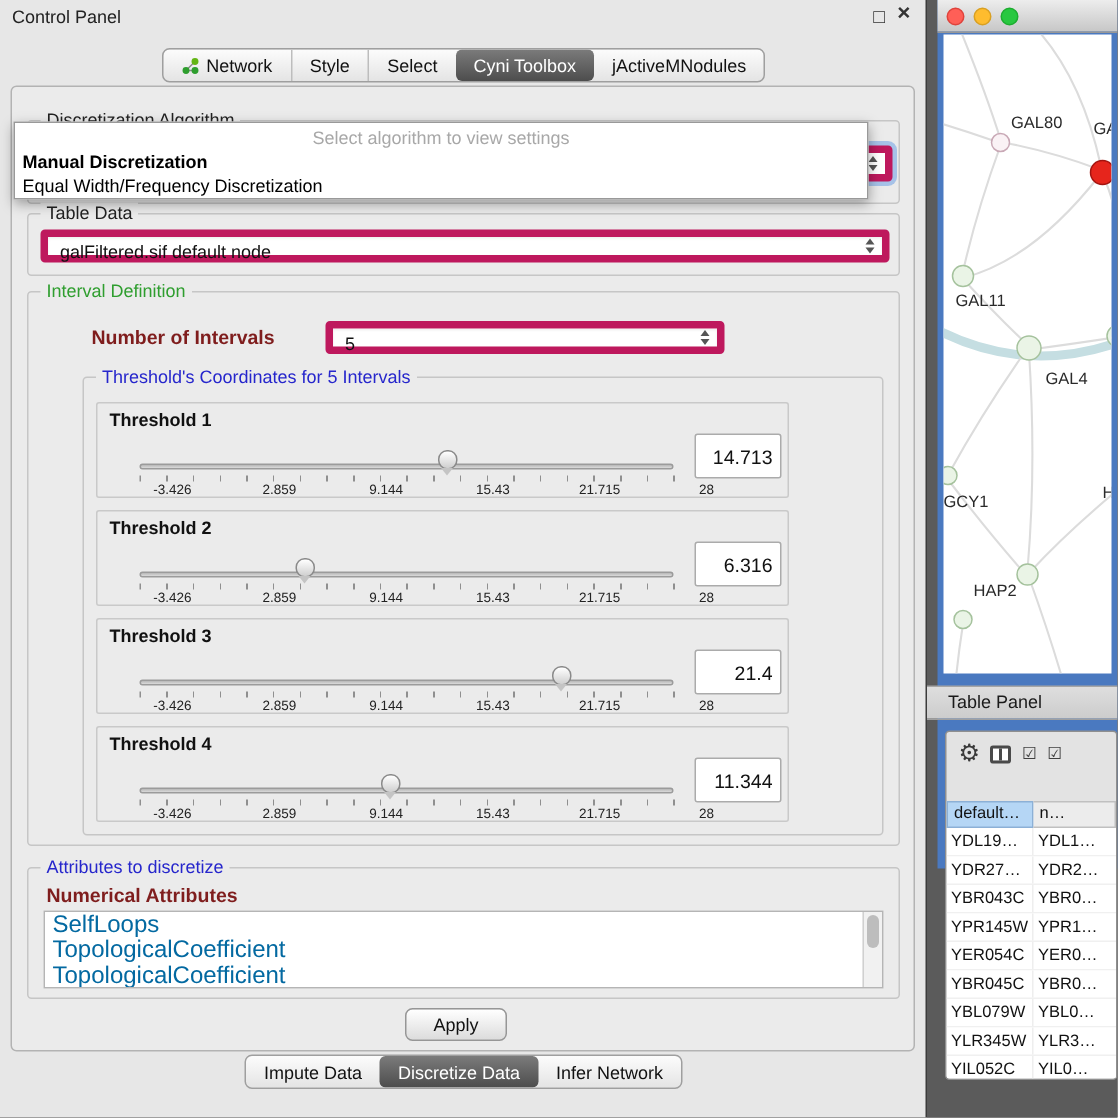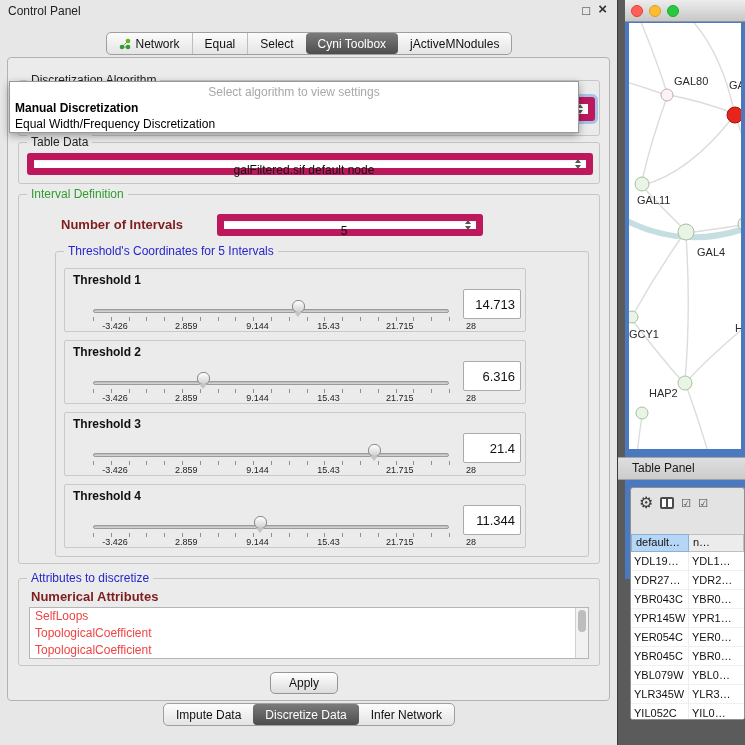--- a/index.html
+++ b/index.html
@@ -24,21 +24,21 @@
   .tab.selected { background:linear-gradient(#7b7b7b,#4d4d4d); color:#fff; border-left:none; border-radius:4px; }
   .tab.selected + .tab { border-left:none; }
 
   .main-panel { position:absolute; left:7px; top:57px; width:603px; height:644px; background:#ebebeb; border:1px solid #b3b3b3; border-radius:4px; }
 
   .group { position:absolute; border:1px solid #c6c6c6; border-radius:3px; }
   .group-label { position:absolute; top:-8px; left:8px; background:#ebebeb; padding:0 4px; font-size:12px; color:#222; white-space:nowrap; }
   .group-label.green { color:#2f9e2f; }
   .group-label.blue { color:#2626cc; }
 
-  .combo { position:absolute; background:#fff; border:7px solid #be185d; border-radius:3px; box-shadow:inset 0 1px 2px rgba(0,0,0,0.08);text-align:center; }
+  .combo { position:absolute; background:#fff; border:5px solid #be185d; border-radius:3px; box-shadow:inset 0 1px 2px rgba(0,0,0,0.08); }
   .combo-text { display:block; padding:0 20px 0 8px; font-size:12px; line-height:20px; color:#111; white-space:nowrap; overflow:hidden; }
   .stepper { position:absolute; right:5px; top:50%; transform:translateY(-50%); display:flex; flex-direction:column; gap:2px; }
   .stepper i { display:block; width:0; height:0; border-left:3.5px solid transparent; border-right:3.5px solid transparent; }
   .stepper .up { border-bottom:4px solid #555; }
   .stepper .down { border-top:4px solid #555; }
 
   .algo-group { left:10px; top:22px; width:582px; height:56px; }
   .algo-combo { left:14px; top:16px; width:562px; height:24px; box-shadow:0 0 0 3px rgba(110,160,230,0.55); }
 
   .dropdown-overlay { position:absolute; left:1px; top:23px; width:570px; height:52px; background:#fff; border:1px solid #999; box-shadow:0 3px 8px rgba(0,0,0,0.35); z-index:20; }
@@ -62,21 +62,21 @@
   .thumb { position:absolute; top:31px; width:13px; height:13px; background:linear-gradient(#ffffff,#cfcfcf); border:1px solid #8a8a8a; border-radius:6px; }
   .thumb:after { content:""; position:absolute; left:1.5px; top:11px; border-left:4px solid transparent; border-right:4px solid transparent; border-top:5px solid #c4c4c4; }
   .ticks { position:absolute; left:28px; top:48px; width:357px; height:4px;
            background-image:repeating-linear-gradient(to right, #8f8f8f 0 1px, transparent 1px 17.8px); }
   .tick-label { position:absolute; top:52px; transform:translateX(-50%); font-size:9px; color:#222; white-space:nowrap;margin-left:22px; }
   .th-value { position:absolute; left:398px; top:20px; width:58px; height:30px; background:#fff; border:1px solid #ababab; border-radius:2px; font-family:"Liberation Sans",sans-serif; font-size:13px; color:#111; text-align:right; padding-right:5px; }
 
   .attr-group { left:10px; top:520px; width:582px; height:88px; }
   .attr-sub { position:absolute; left:12px; top:10px; }
   .attr-list { position:absolute; left:10px; top:28px; width:560px; height:52px; background:#fff; border:1px solid #b5b5b5; overflow:hidden; }
-  .attr-item { height:17px; line-height:17px; font-size:12px; padding-left:5px; color:#ef4444; white-space:nowrap; }
+  .attr-item { height:17px; line-height:17px; font-size:16px; padding-left:5px; color:#0369a1; white-space:nowrap; }
   .vscroll { position:absolute; right:0; top:0; width:13px; height:100%; background:#f1f1f1; border-left:1px solid #d0d0d0; }
   .vthumb { position:absolute; left:2px; top:2px; width:8px; height:22px; background:#bdbdbd; border-radius:4px; }
 
   .apply-btn { position:absolute; left:262px; top:614px; width:68px; height:22px; background:linear-gradient(#ffffff,#dcdcdc); border:1px solid #969696; border-radius:5px; font-family:"Liberation Sans",sans-serif; font-size:12px; color:#111; }
 
   
   .right-col { position:absolute; left:618px; top:0; width:127px; height:745px; background:#5b5b5b; }
   .net-frame { position:absolute; left:7px; top:0; width:120px; height:579px; background:#4a79c0; }
   .net-titlebar { position:absolute; left:0; top:0; width:100%; height:22px; background:linear-gradient(#ededed,#c7c7c7); border-bottom:1px solid #979797; }
   .light { position:absolute; top:5px; width:12px; height:12px; border-radius:50%; }
@@ -120,21 +120,21 @@
           <div class="tab">
             <svg width="12" height="12">
               <path d="M3 9 L9 3 M3 9 L9 9" stroke="#8a8a8a" fill="none"></path>
               <circle cx="3" cy="9" r="2.3" fill="#2e9e2e"></circle>
               <circle cx="9" cy="3" r="2.3" fill="#63b514"></circle>
               <circle cx="9" cy="9" r="2.3" fill="#2e9e2e"></circle>
             </svg>
             <span>Network</span>
           </div>
           <div class="tab">
-            <span>Equal</span>
+            <span>Style</span>
           </div>
           <div class="tab">
             <span>Select</span>
           </div>
           <div class="tab selected">
             <span>Cyni Toolbox</span>
           </div>
           <div class="tab">
             <span>jActiveMNodules</span>
           </div>

